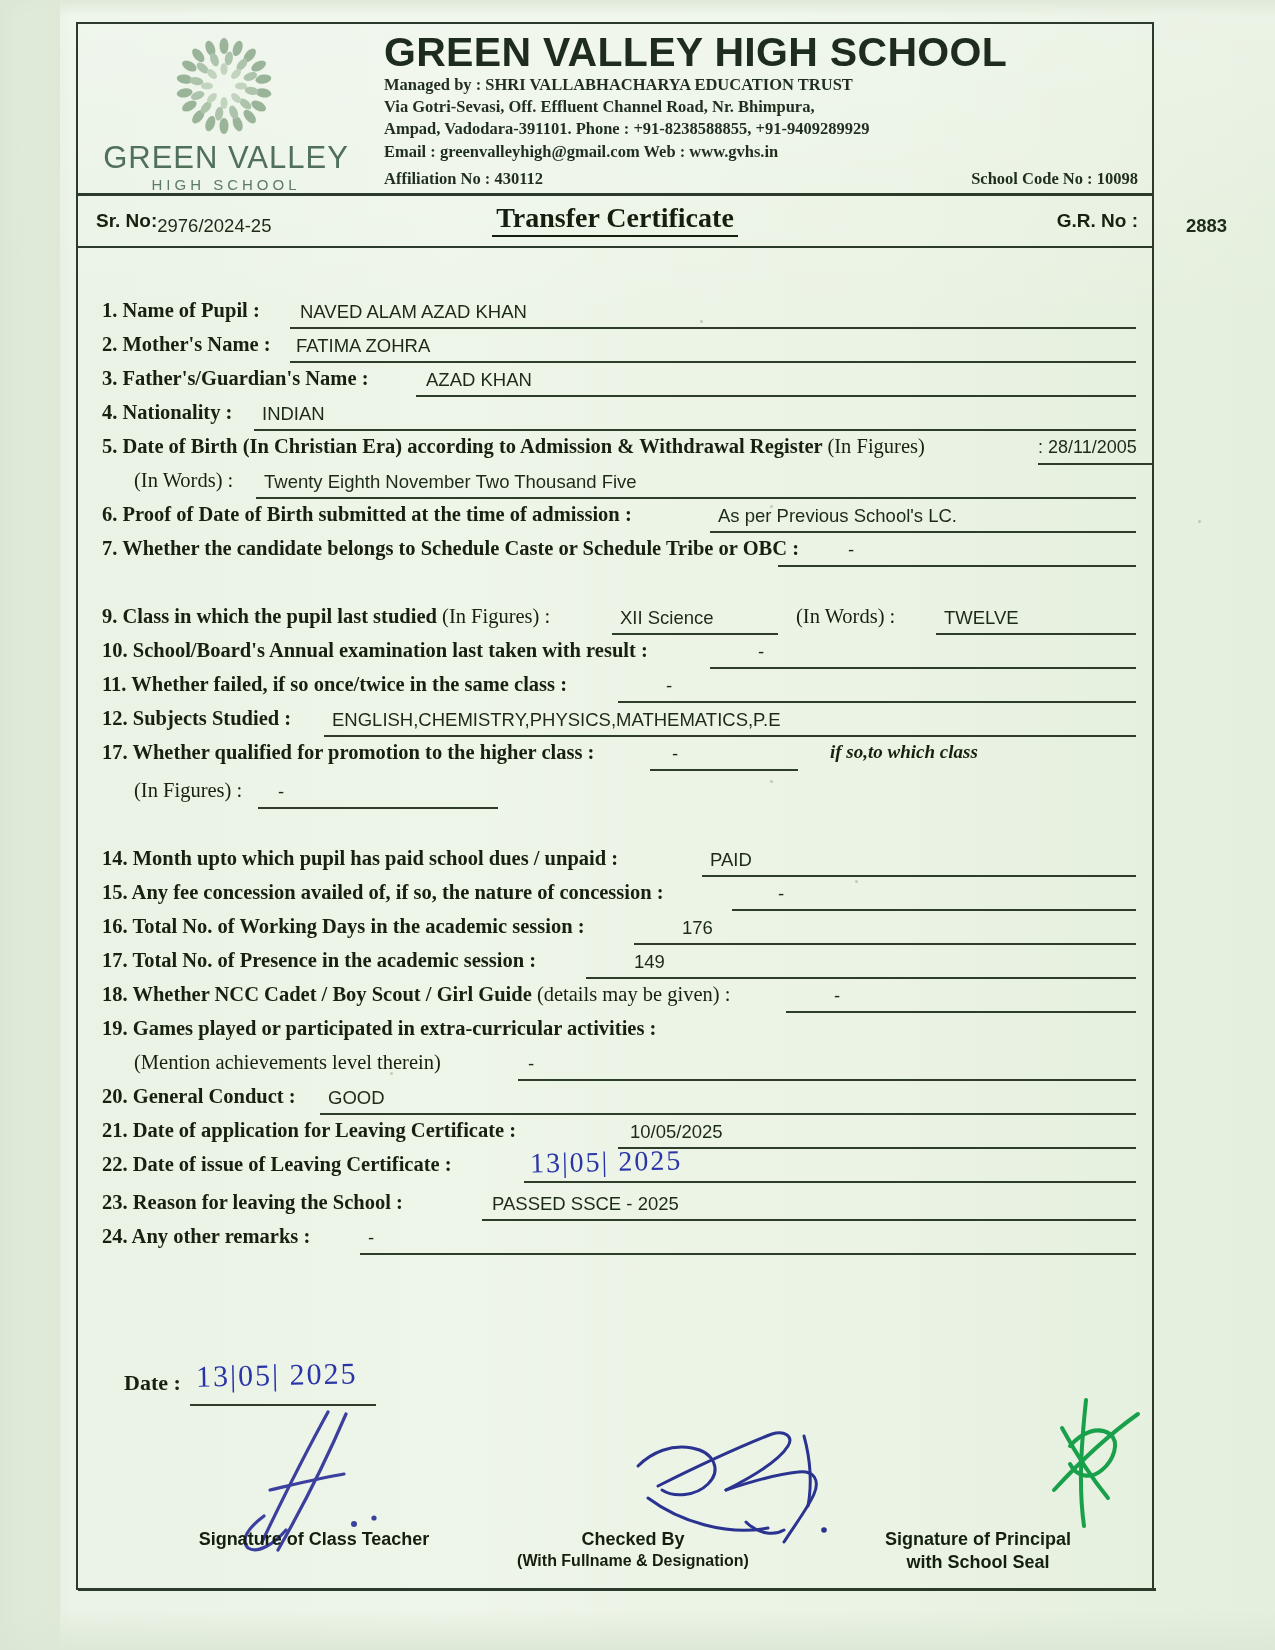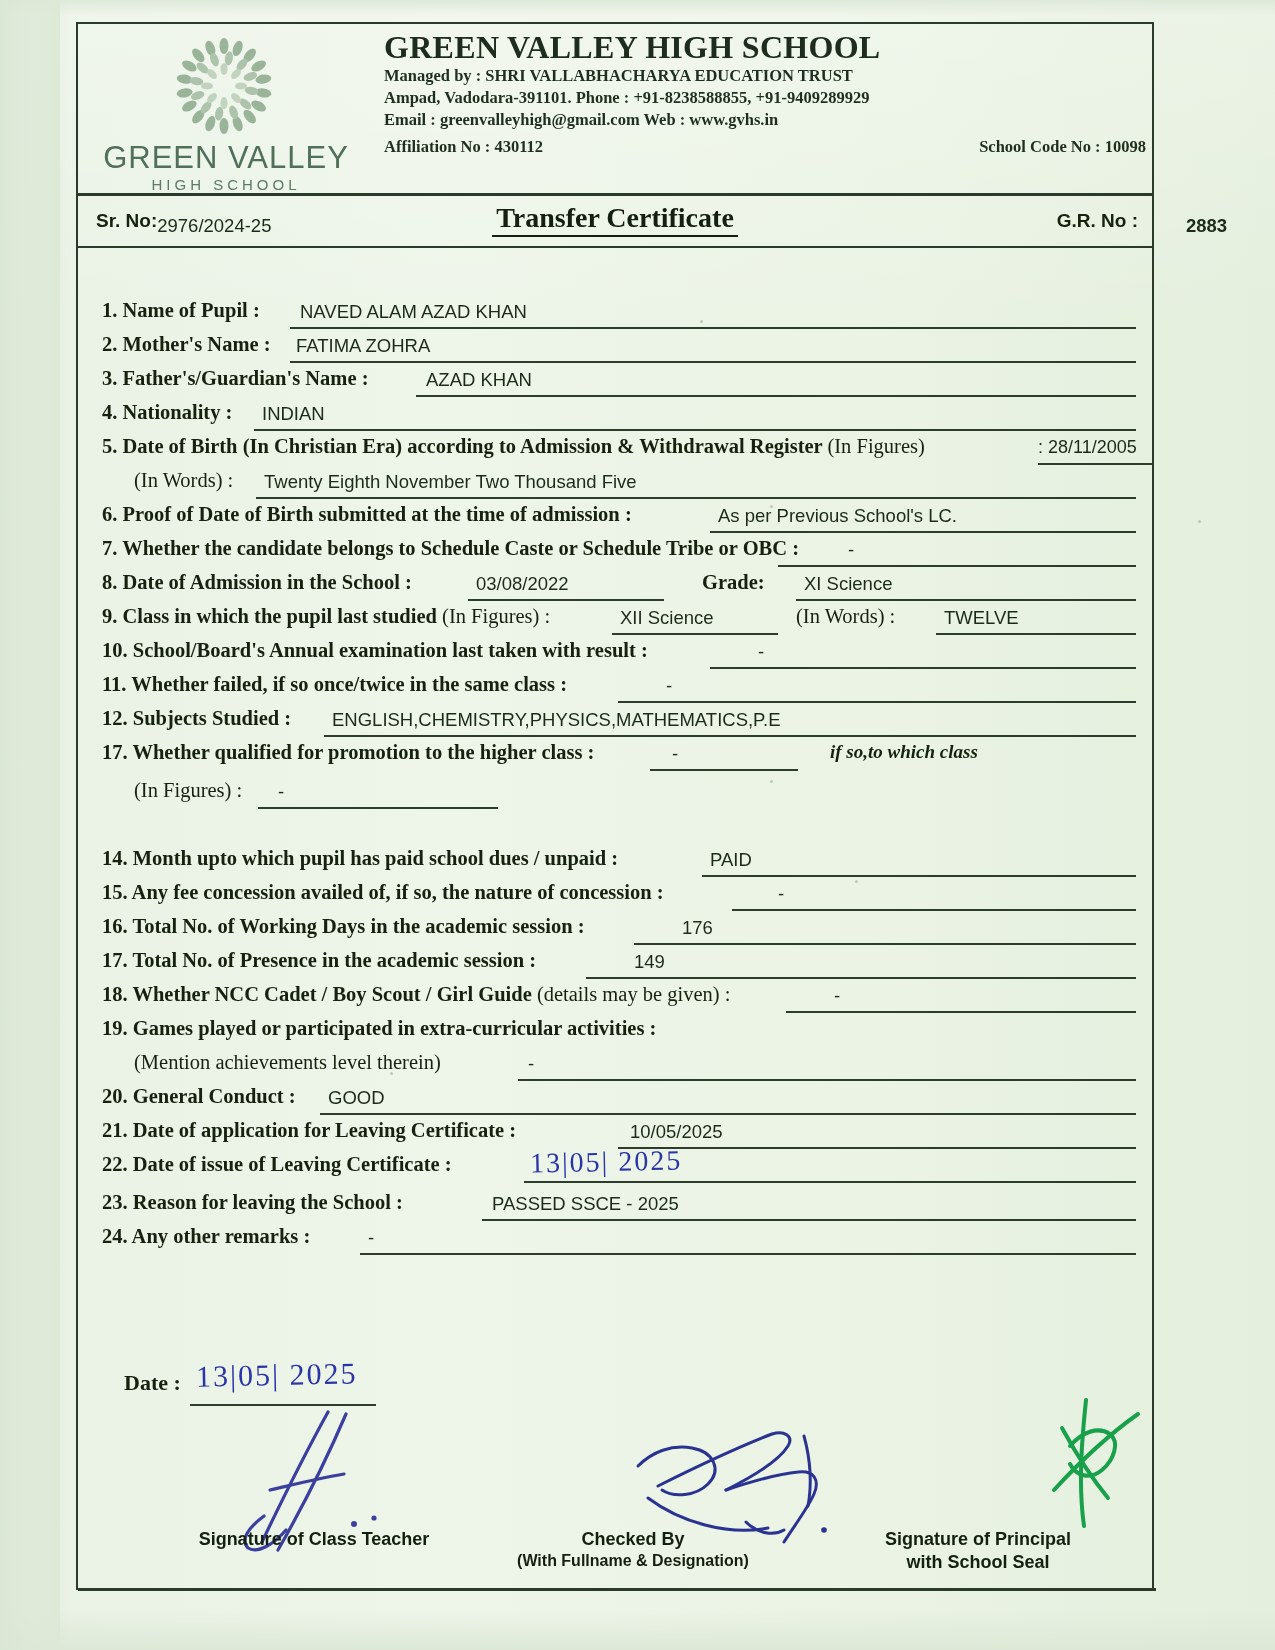--- a/index.html
+++ b/index.html
@@ -93,41 +93,41 @@
     letter-spacing: 4px;
     color: #5d7a64;
   }
   .head-text {
     flex: 1;
     padding-left: 10px;
     padding-top: 6px;
     color: #20301f;
   }
   .school-name {
-    font-family: Liberation Serif, serif;
-    font-size: 32px;
+    font-family: Liberation Sans, sans-serif;
+    font-size: 41px;
     font-weight: bold;
     letter-spacing: 0.3px;
     line-height: 1.08;
     color: #1d2c1c;
   }
   .head-line {
     font-family: "Liberation Serif", serif;
     font-weight: bold;
     font-size: 16.5px;
     line-height: 1.34;
     color: #1f2e1e;
     white-space: nowrap;
   }
   .affil-row {
     display: flex;
     justify-content: space-between;
     align-items: baseline;
     margin-top: 5px;
-    padding-right: 6px;
+    padding-right: 14px;
   }
   .affil-row .head-line { font-size: 16.5px; }
 
   
   .hdr-rule {
     position: absolute;
     left: 78px;
     top: 193px;
     width: 1074px;
     height: 3px;
@@ -454,20 +454,21 @@
           </g>
         </g>
       </svg>
       <div class="logo-word">GREEN VALLEY</div>
       <div class="logo-sub">HIGH SCHOOL</div>
     </div>
 
     <div class="head-text">
       <div class="school-name">GREEN VALLEY HIGH SCHOOL</div>
       <div class="head-line">Managed by : SHRI VALLABHACHARYA EDUCATION TRUST</div>
+      <div class="head-line">Via Gotri-Sevasi, Off. Effluent Channel Road, Nr. Bhimpura,</div>
       <div class="head-line">Ampad, Vadodara-391101. Phone : +91-8238588855, +91-9409289929</div>
       <div class="head-line">Email : greenvalleyhigh@gmail.com     Web : www.gvhs.in</div>
       <div class="affil-row">
         <div class="head-line">Affiliation No : 430112</div>
         <div class="head-line">School Code No : 10098</div>
       </div>
     </div>
   </div>
 
   <div class="hdr-rule"></div>
@@ -529,28 +530,20 @@
       <div class="val" style="left:640px">As per Previous School's LC.</div>
       <div class="rule" style="left:632px; width:426px"></div>
     </div>
 
     <div class="row" style="top:284px">
       <div class="lbl" style="left:24px">7. Whether the candidate belongs to Schedule Caste or Schedule Tribe or OBC :</div>
       <div class="val" style="left:770px">-</div>
       <div class="rule" style="left:700px; width:358px"></div>
     </div>
 
-    <div class="row" style="top:318px">
-      <div class="lbl" style="left:24px">8. Date of Admission in the School :</div>
-      <div class="val" style="left:398px">03/08/2022</div>
-      <div class="rule" style="left:390px; width:196px"></div>
-      <div class="lbl" style="left:624px">Grade:</div>
-      <div class="val" style="left:726px">XI Science</div>
-      <div class="rule" style="left:718px; width:340px"></div>
-    </div>
 
     <div class="row" style="top:352px">
       <div class="lbl" style="left:24px"><span>9. Class in which the pupil last studied</span> <span class="lite">(In Figures) :</span></div>
       <div class="val" style="left:542px">XII Science</div>
       <div class="rule" style="left:534px; width:166px"></div>
       <div class="lbl lite" style="left:718px; font-weight:normal">(In Words) :</div>
       <div class="val" style="left:866px">TWELVE</div>
       <div class="rule" style="left:858px; width:200px"></div>
     </div>
 

